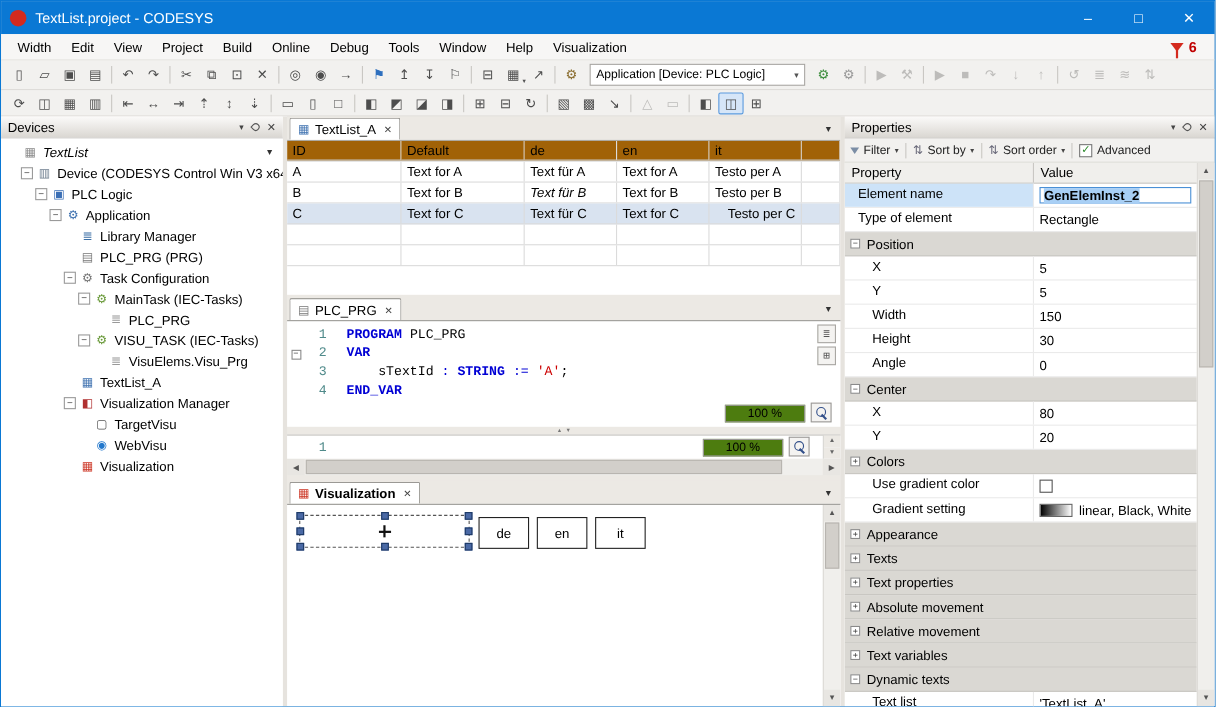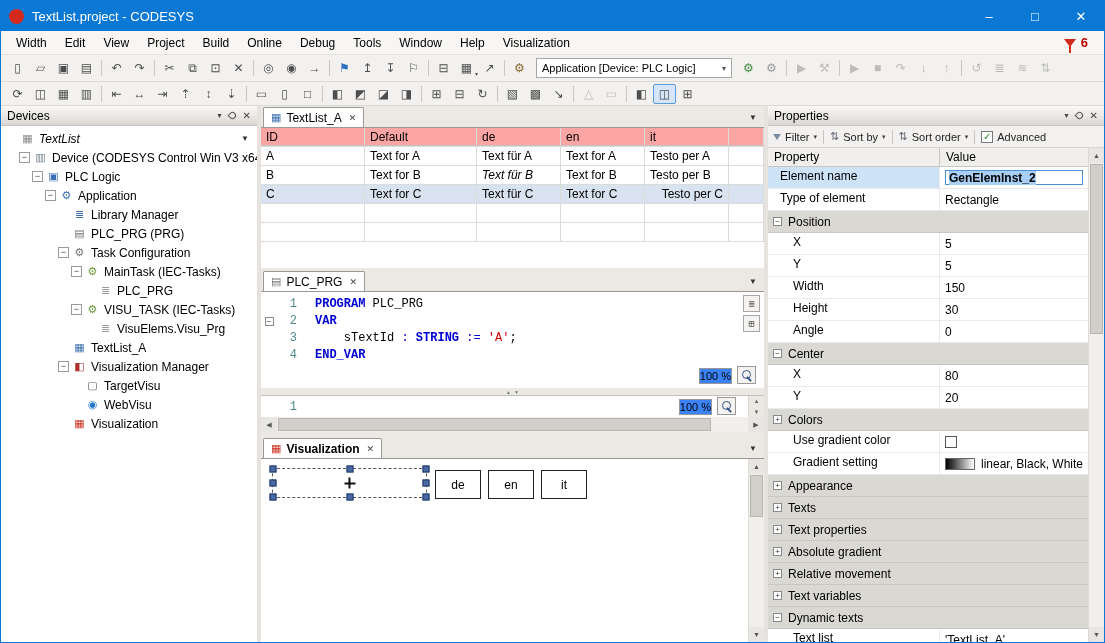--- a/index.html
+++ b/index.html
@@ -61,38 +61,38 @@
   .tab { height:20px; background:#fff; border:1px solid #9b9995; border-bottom:none; border-radius:2px 2px 0 0; display:flex; align-items:center; gap:5px; padding:0 7px; font-size:12px; }
   .tab-icon { font-size:11px; }
   .tab-close { font-size:9px; color:#444; margin-left:2px; }
   .tabbar-caret { position:absolute; right:7px; bottom:5px; font-size:8px; color:#333; }
   .tab-label.bold { font-weight:bold; }
 
   
   .textlist-area { height:141px; background:#fff; border-top:1px solid #9b9995; overflow:hidden; flex:0 0 auto; }
   .tl-row { display:flex; height:19px; border-bottom:1px solid #dbdbdb; }
   .tl-cell { border-right:1px solid #dbdbdb; padding:2px 5px; white-space:nowrap; overflow:hidden; }
-  .tl-header .tl-cell { background:#fca5a5; border-bottom:1px solid #c5c3bf; }
+  .tl-header .tl-cell { background:#a16207; border-bottom:1px solid #c5c3bf; }
   .tl-row.selected { background:#d9e3f0; }
   .gap2 { height:2px; flex:0 0 auto; }
 
   
   .code-area { height:97px; background:#fff; border-top:1px solid #9b9995; position:relative; font-family:"Liberation Mono", monospace; font-size:12px; flex:0 0 auto; }
   .code-line { display:flex; height:17px; align-items:center; }
   .fold-col { width:16px; text-align:center; flex:0 0 auto; }
   .fold-box { width:9px; height:9px; border:1px solid #8a8a8a; font-size:8px; line-height:7px; display:inline-block; background:#fff; color:#333; text-align:center; }
   .num-col { width:26px; text-align:right; padding-right:6px; color:#4f8a8a; flex:0 0 auto; }
   .code-col { white-space:pre; padding-left:12px;text-align:right; }
   .c-kw { color:#0000d4; font-weight:bold; }
   .c-op { color:#0000d4; }
   .c-str { color:#cc0000; }
   .c-id { color:#000; }
   .code-side { position:absolute; top:3px; right:4px; display:flex; flex-direction:column; gap:3px; }
   .side-btn { width:17px; height:17px; border:1px solid #a9a7a3; background:#f4f3f1; font-size:10px; display:flex; align-items:center; justify-content:center; color:#555; }
-  .zoom-badge { position:absolute; border:1px solid #9a9896; background:#3b82f6; font-size:11px; padding:1px 0; font-family:"Liberation Sans", sans-serif; }
+  .zoom-badge { position:absolute; border:1px solid #9a9896; background:#4d7c0f; font-size:11px; padding:1px 20px; font-family:"Liberation Sans", sans-serif; }
   .zb-code { right:32px; bottom:4px; }
   .mag-btn { position:absolute; width:19px; height:18px; border:1px solid #9a9896; background:#f4f3f1; }
   .mag-btn::before { content:""; position:absolute; width:7px; height:7px; border:1.5px solid #33508a; border-radius:50%; top:3px; left:4px; }
   .mag-btn::after { content:""; position:absolute; width:6px; height:2px; background:#33508a; transform:rotate(45deg); bottom:3px; right:3px; }
   .mag-code { right:8px; bottom:4px; }
 
   .split-band { height:7px; background:#ece9e4; display:flex; align-items:center; justify-content:center; gap:3px; color:#777; font-size:5px; flex:0 0 auto; }
 
   .mini-editor { height:22px; background:#fff; border-top:1px solid #c2c0bc; position:relative; font-family:"Liberation Mono", monospace; font-size:12px; display:flex; align-items:center; flex:0 0 auto; }
   .zb-mini { right:52px; bottom:2px; }
@@ -664,21 +664,21 @@
               <div class="pg-row group">
                 <span class="pg-expander">+</span>
                 <span>Texts</span>
               </div>
               <div class="pg-row group">
                 <span class="pg-expander">+</span>
                 <span>Text properties</span>
               </div>
               <div class="pg-row group">
                 <span class="pg-expander">+</span>
-                <span>Absolute gradient</span>
+                <span>Absolute movement</span>
               </div>
               <div class="pg-row group">
                 <span class="pg-expander">+</span>
                 <span>Relative movement</span>
               </div>
               <div class="pg-row group">
                 <span class="pg-expander">+</span>
                 <span>Text variables</span>
               </div>
               <div class="pg-row group">

